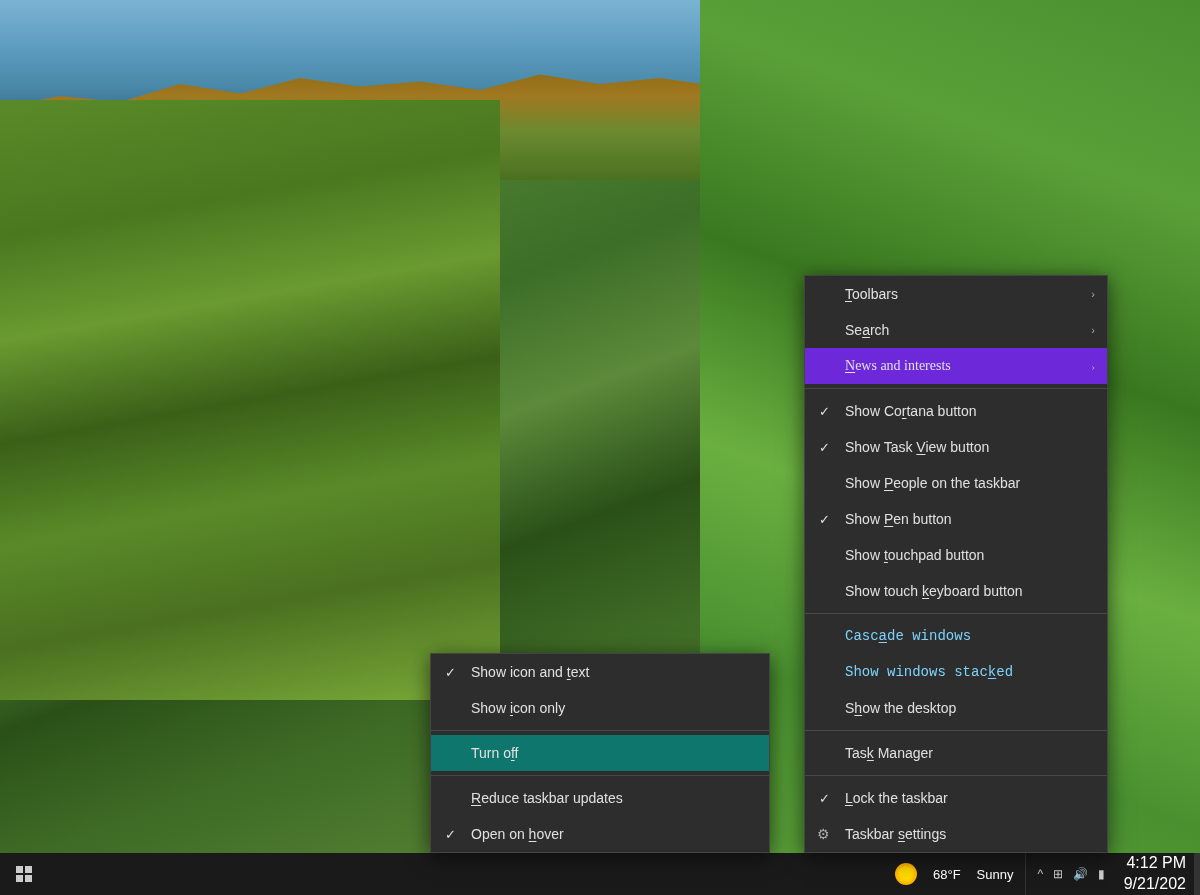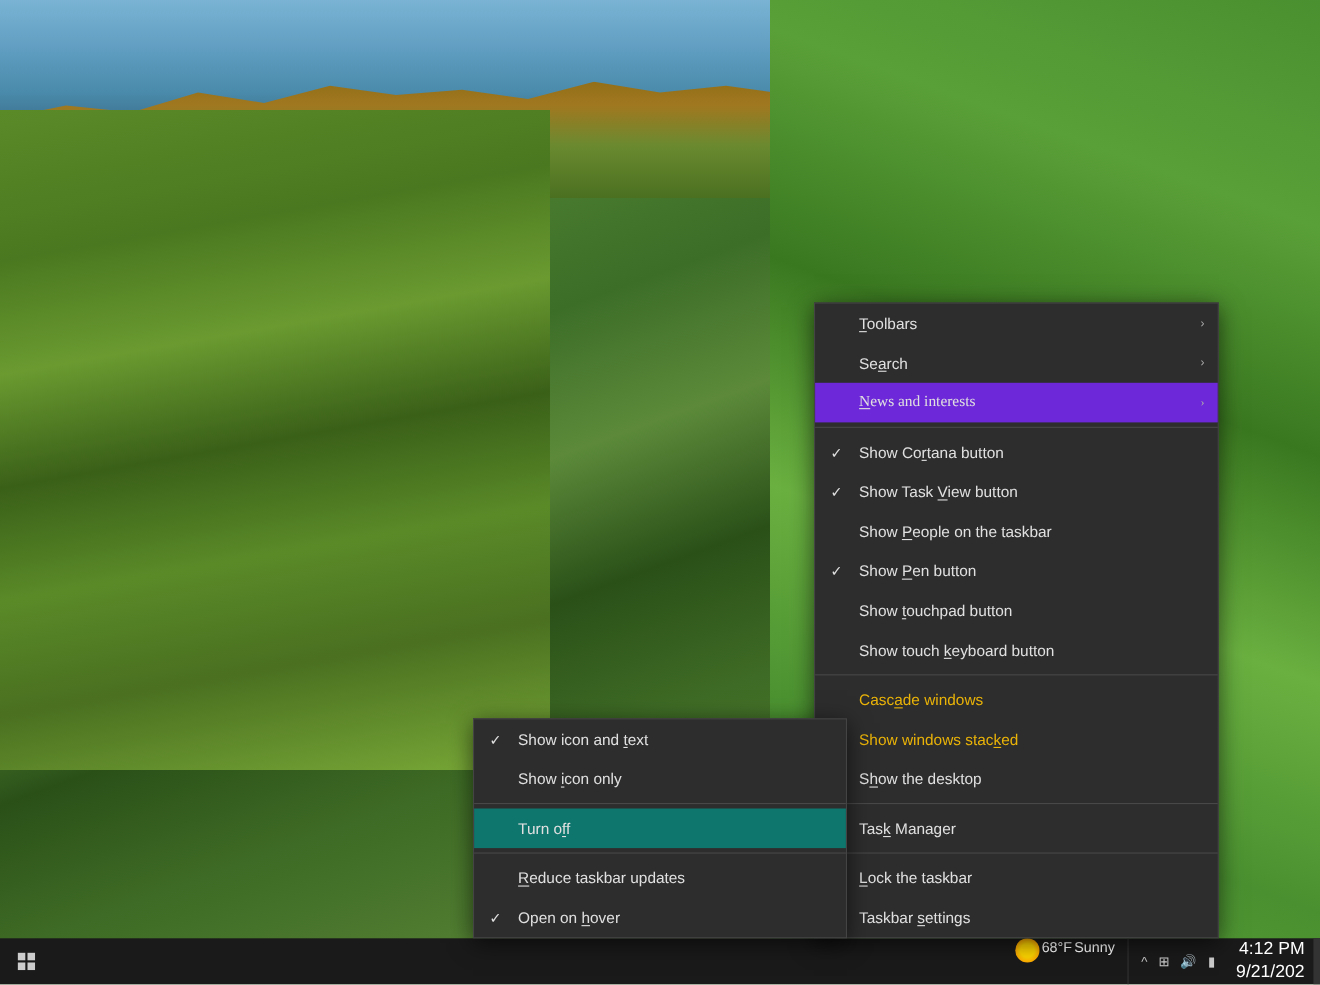--- a/index.html
+++ b/index.html
@@ -111,22 +111,22 @@
       display: flex;
       align-items: center;
       justify-content: center;
       color: #ccc;
       font-size: 14px;
       cursor: pointer;
     }
 
     #weather-widget {
       display: flex;
-      align-items: flex-start;
-      gap: 2px;
+      align-items: center;
+      gap: 16px;
       padding: 0 12px;
       height: 100%;
       color: #fff;
       font-size: 13px;
     }
 
     .weather-sun {
       width: 22px;
       height: 22px;
       background: radial-gradient(circle, #ffd700 40%, #ffaa00 70%, transparent 100%);
@@ -153,21 +153,21 @@
       font-size: 16px;
       line-height: 1.3;
       cursor: pointer;
     }
 
     
     #context-menu-main {
       position: absolute;
       right: 92px;
       bottom: 42px;
-      width: 368px;
+      width: 304px;
       background: #2d2d2d;
       border: 1px solid #444;
       box-shadow: 0 4px 20px rgba(0,0,0,0.6);
       z-index: 100;
       font-size: 14px;
       color: #e0e0e0;
     }
 
     
     #context-menu-sub {
@@ -191,22 +191,23 @@
       position: relative;
       white-space: nowrap;
       min-height: 36px;
     }
 
     .menu-item.highlighted {
       background: #0f766e;
     }
 
     .menu-item.disabled {
-      color: #eab308;
+      color: #7dd3fc;
       cursor: default;
+      font-family: Liberation Mono, monospace;
     }
 
     .menu-item .checkmark {
       position: absolute;
       left: 14px;
       font-size: 13px;
       color: #e0e0e0;
     }
 
     .menu-item .arrow {

